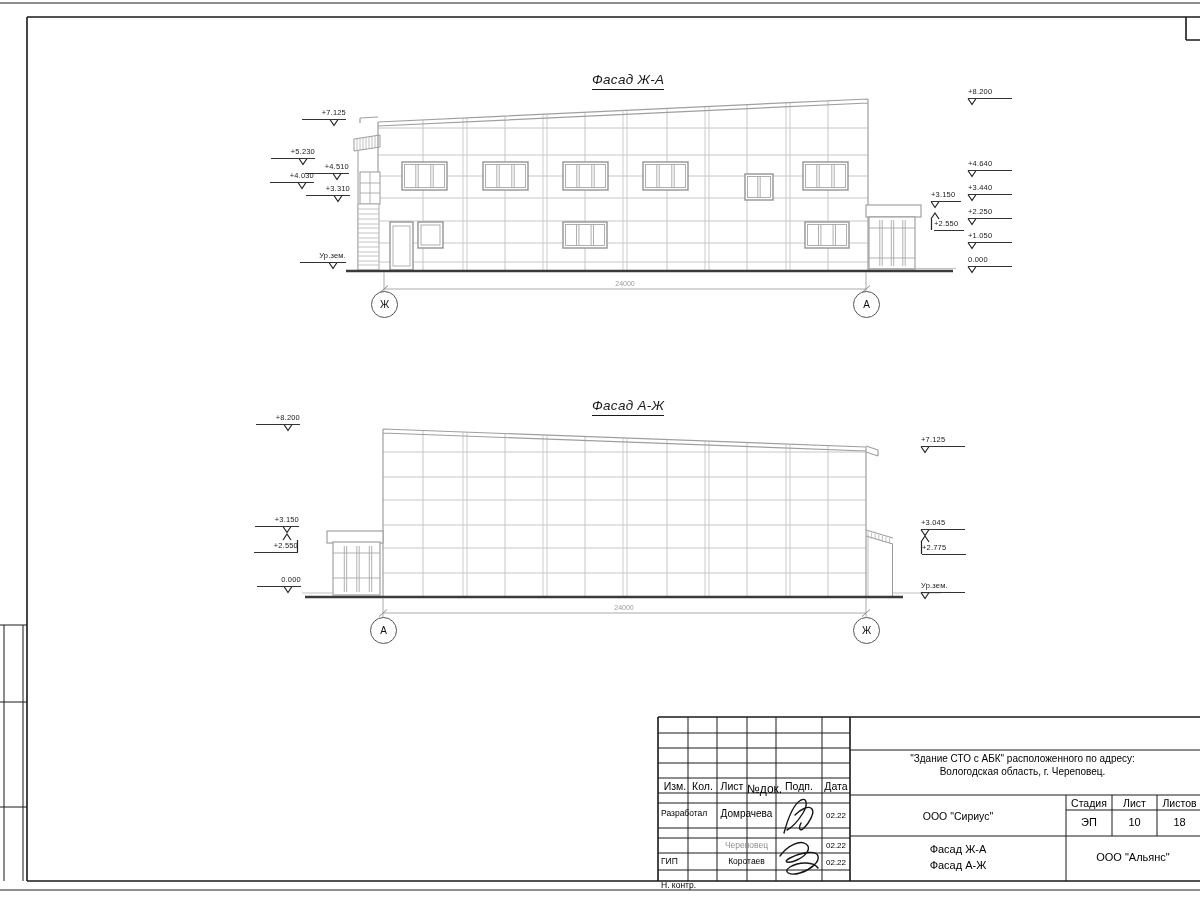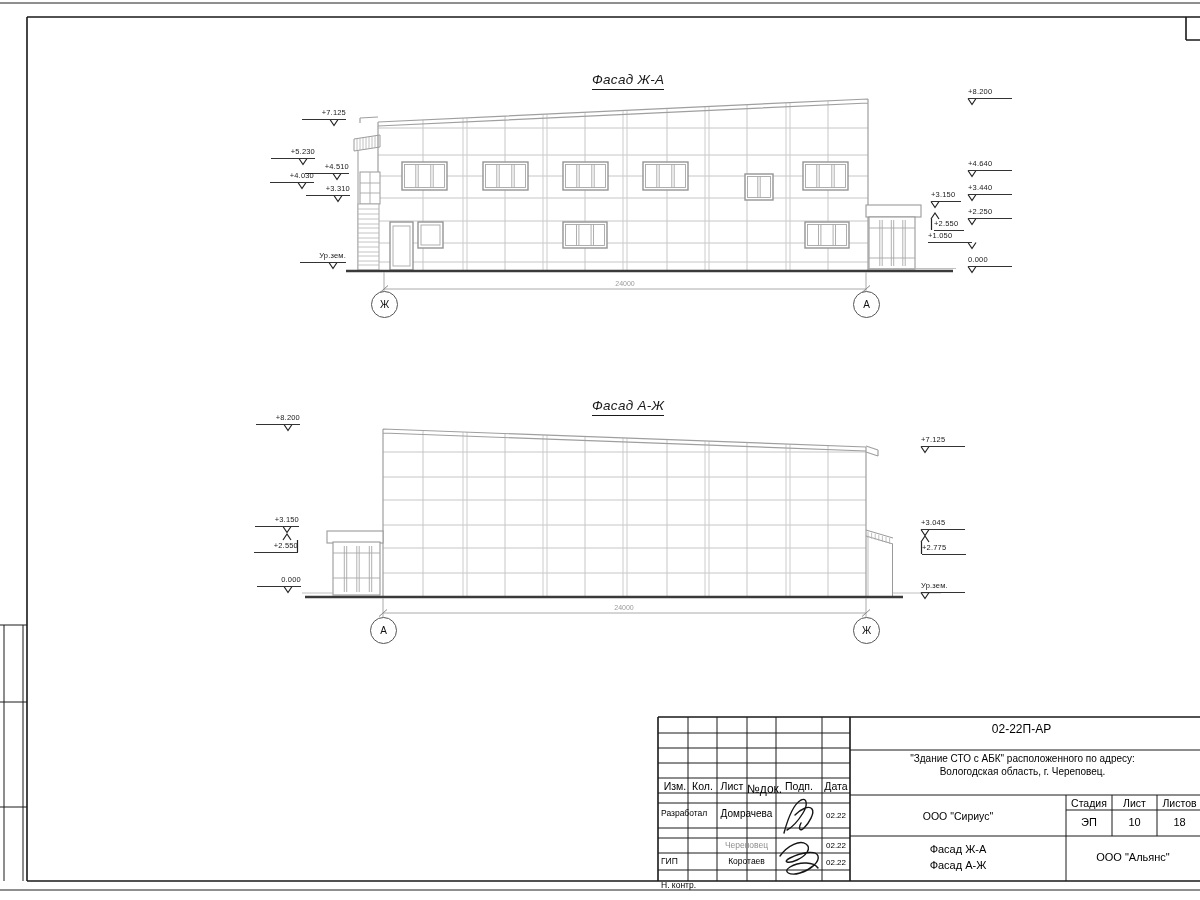--- a/index.html
+++ b/index.html
@@ -230,42 +230,41 @@
   <div class="m mr" style="left:270px;top:171px;width:44px;">+4.030</div>
   <div class="m mr" style="left:306px;top:184px;width:44px;">+3.310</div>
   <div class="m mr" style="left:300px;top:251px;width:46px;">Ур.зем.</div>
 
   <div class="m" style="left:968px;top:87px;width:44px;">+8.200</div>
   <div class="m" style="left:968px;top:159px;width:44px;">+4.640</div>
   <div class="m" style="left:968px;top:183px;width:44px;">+3.440</div>
   <div class="m" style="left:931px;top:190px;width:30px;">+3.150</div>
   <div class="m" style="left:968px;top:207px;width:44px;">+2.250</div>
   <div class="m" style="left:934px;top:219px;width:30px;">+2.550</div>
-  <div class="m" style="left:928px;top:231px;width:44px;">+1.050</div>
+  <div class="m" style="left:968px;top:231px;width:44px;">+1.050</div>
   <div class="m" style="left:968px;top:255px;width:44px;">0.000</div>
 
   <div class="m mr" style="left:256px;top:413px;width:44px;">+8.200</div>
   <div class="m mr" style="left:255px;top:515px;width:44px;">+3.150</div>
   <div class="m mr" style="left:254px;top:541px;width:44px;">+2.550</div>
   <div class="m mr" style="left:257px;top:575px;width:44px;">0.000</div>
 
   <div class="m" style="left:921px;top:435px;width:44px;">+7.125</div>
   <div class="m" style="left:921px;top:518px;width:44px;">+3.045</div>
   <div class="m" style="left:922px;top:543px;width:44px;">+2.775</div>
   <div class="m" style="left:921px;top:581px;width:44px;">Ур.зем.</div>
 
   <div class="t dim" style="left:601px;top:280px;width:48px;">24000</div>
   <div class="t dim" style="left:600px;top:604px;width:48px;">24000</div>
 
   <div class="ax" style="left:371px;top:291px;">Ж</div>
   <div class="ax" style="left:853px;top:291px;">А</div>
   <div class="ax" style="left:370px;top:617px;">А</div>
   <div class="ax" style="left:853px;top:617px;">Ж</div>
 
-  <div class="tbt" style="left:850px;top:722px;width:343px;font-size:12px;">02-22П-АР</div>
   <div class="tbt" style="left:855px;top:753px;width:335px;font-size:10px;">"Здание СТО с АБК" расположенного по адресу:</div>
   <div class="tbt" style="left:855px;top:766px;width:335px;font-size:10px;">Вологодская область, г. Череповец.</div>
 
   <div class="tbt" style="left:658px;top:780px;width:34px;font-size:10.5px;">Изм.</div>
   <div class="tbt" style="left:688px;top:780px;width:29px;font-size:10.5px;">Кол.</div>
   <div class="tbt" style="left:717px;top:780px;width:30px;font-size:10.5px;">Лист</div>
   <div class="tbt" style="left:747px;top:782px;width:29px;font-size:12px;">№док.</div>
   <div class="tbt" style="left:776px;top:780px;width:46px;font-size:10.5px;">Подп.</div>
   <div class="tbt" style="left:822px;top:780px;width:28px;font-size:10.5px;">Дата</div>
 

